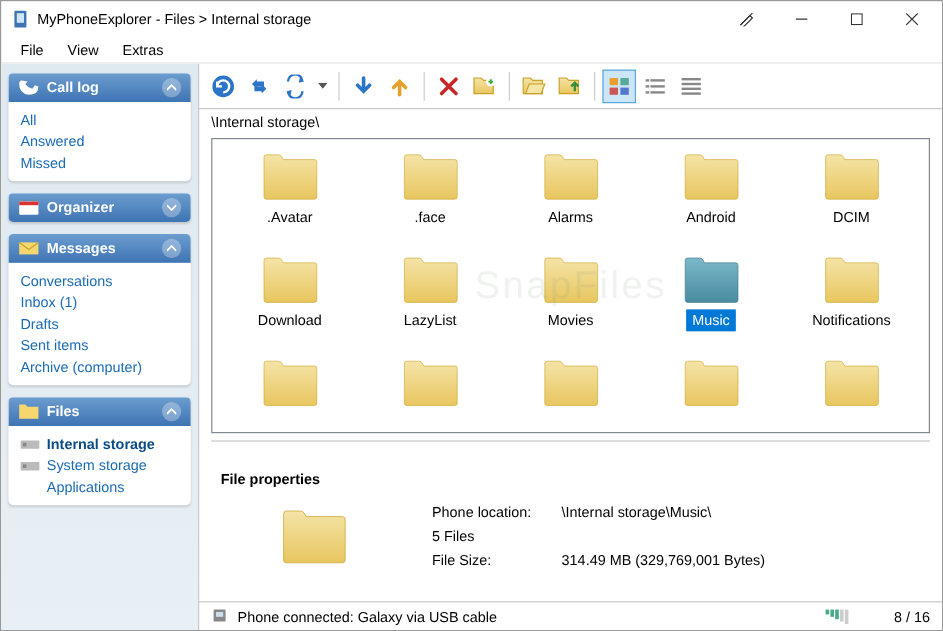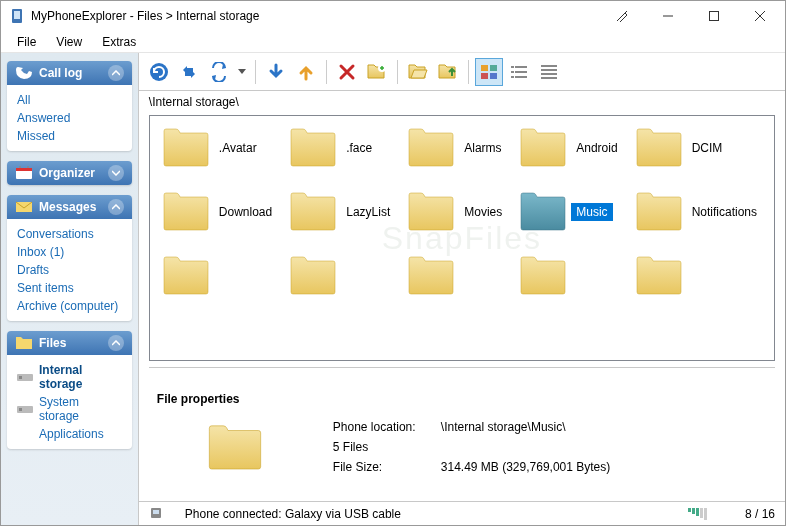--- a/index.html
+++ b/index.html
@@ -38,38 +38,38 @@
 .toolbar .tb { width: 28px; height: 28px; display: flex; align-items: center; justify-content: center; border: 1px solid transparent; cursor: pointer; }
 .toolbar .tb.active { background: #cde6f7; border-color: #5aa7db; }
 .toolbar .sep { width: 1px; height: 24px; background: #ccc; margin: 0 4px; }
 
 
 .pathbar { padding: 4px 10px; font-size: 12px; }
 
 
 .filewrap { flex: 1; margin: 2px 10px 6px 10px; border: 1px solid #828790; overflow: auto; padding: 10px; position: relative; }
 .filegrid { display: grid; grid-template-columns: repeat(5, 1fr); gap: 20px 8px; }
-.fitem { display: flex; flex-direction: row; align-items: center; gap: 4px; cursor: pointer; padding: 2px; }
+.fitem { display: flex; flex-direction: column; align-items: center; gap: 4px; cursor: pointer; padding: 2px; }
 .fitem .ficon { width: 48px; height: 40px; }
 .fitem .flabel { font-size: 12px; text-align: center; padding: 1px 4px; border: 1px solid transparent; }
 .fitem.selected .flabel { background: #0078d7; color: #fff; border-color: #0078d7; }
 .watermark { position: absolute; top: 50%; left: 50%; transform: translate(-50%, -50%); font-size: 32px; font-weight: normal; color: rgba(120,150,120,.12); letter-spacing: 2px; pointer-events: none; }
 
 
 .props { height: 130px; margin: 0 10px 4px 10px; border-top: 1px solid #c8c8c8; padding: 24px 8px; }
 .props .ptitle { font-weight: bold; margin-bottom: 8px; }
 .props .prow { display: flex; gap: 30px; }
 .props .prow .picon-big { width: 56px; height: 48px; margin: 10px 40px 0 50px; }
 .props .pinfo { flex: 1; }
 .props .pline { display: flex; gap: 8px; margin: 6px 0; }
 .props .pline .plabel { width: 100px; }
 
 
 .statusbar { height: 24px; border-top: 1px solid #c8c8c8; display: flex; align-items: center; padding: 0 10px; gap: 8px; }
-.statusbar .sleft { flex: 1; display: flex; align-items: flex-start; gap: 18px; }
+.statusbar .sleft { flex: 1; display: flex; align-items: flex-start; gap: 4px; }
 .statusbar .sicon { width: 18px; height: 12px; }
 .statusbar .bars { display: flex; gap: 1px; }
 .statusbar .bar { width: 3px; background: #4a8; }
 
 </style>
 </head>
 <body>
 
 <svg width="0" height="0" style="position:absolute">
   <defs>

